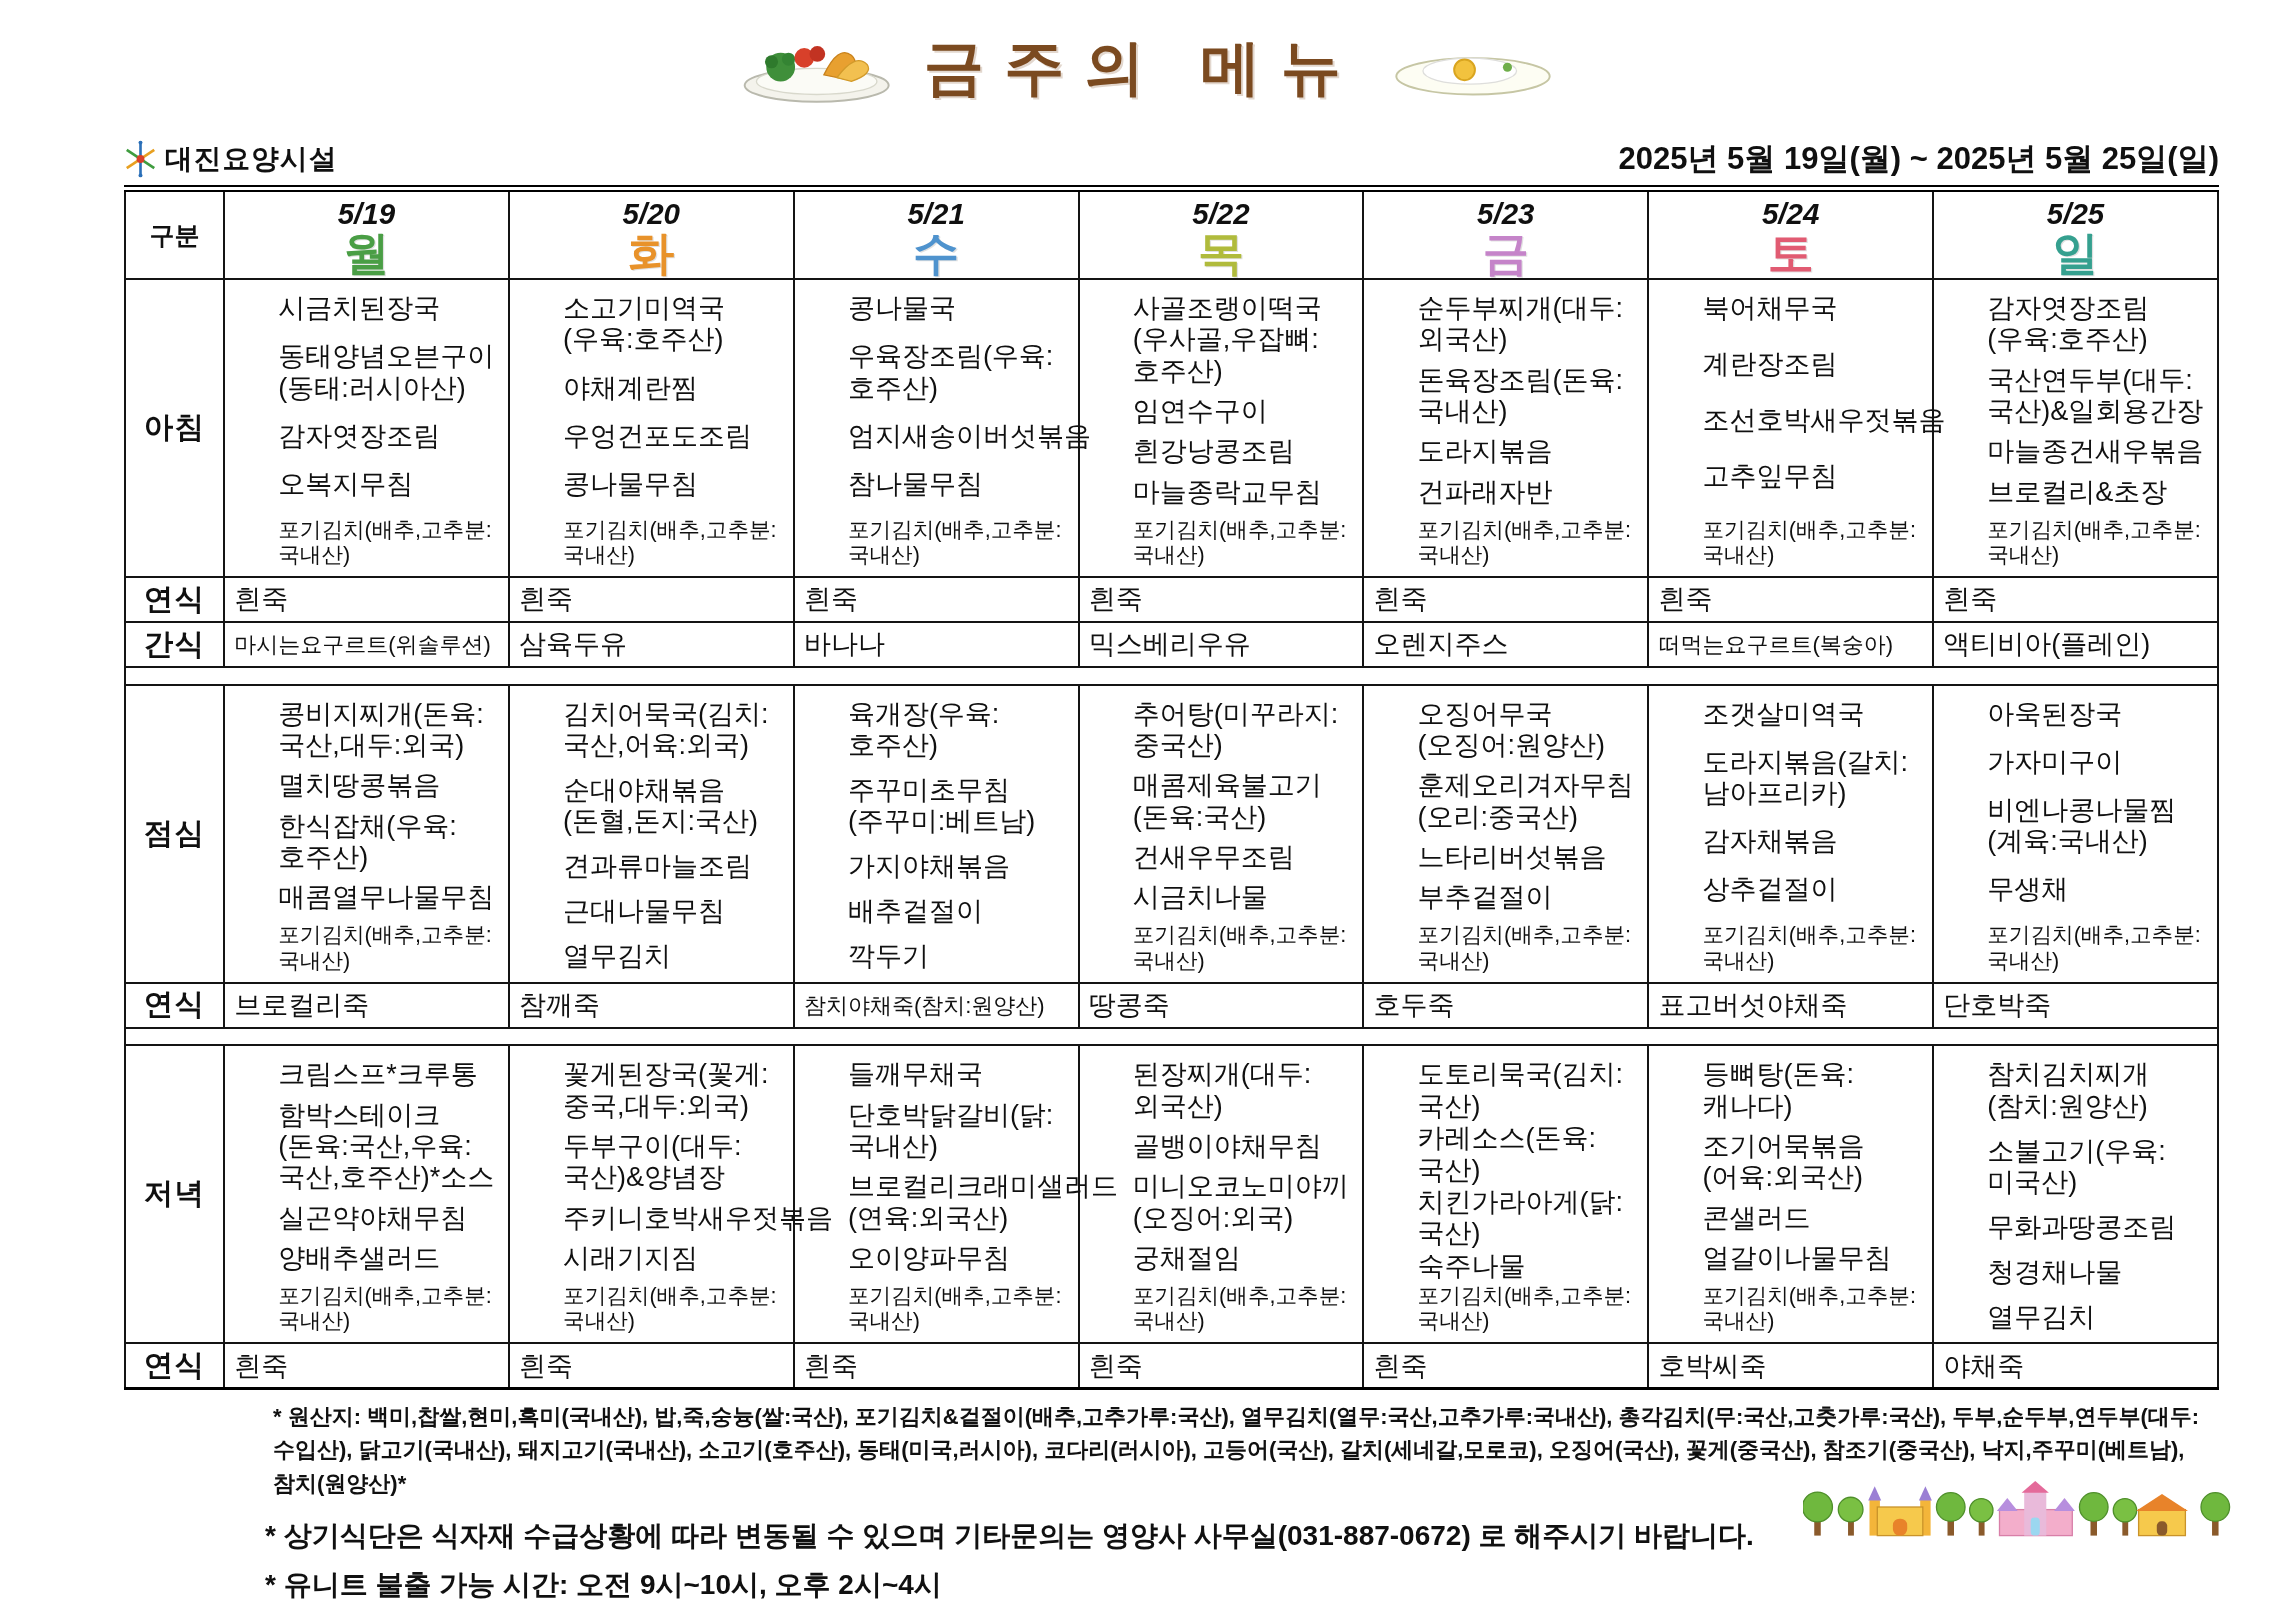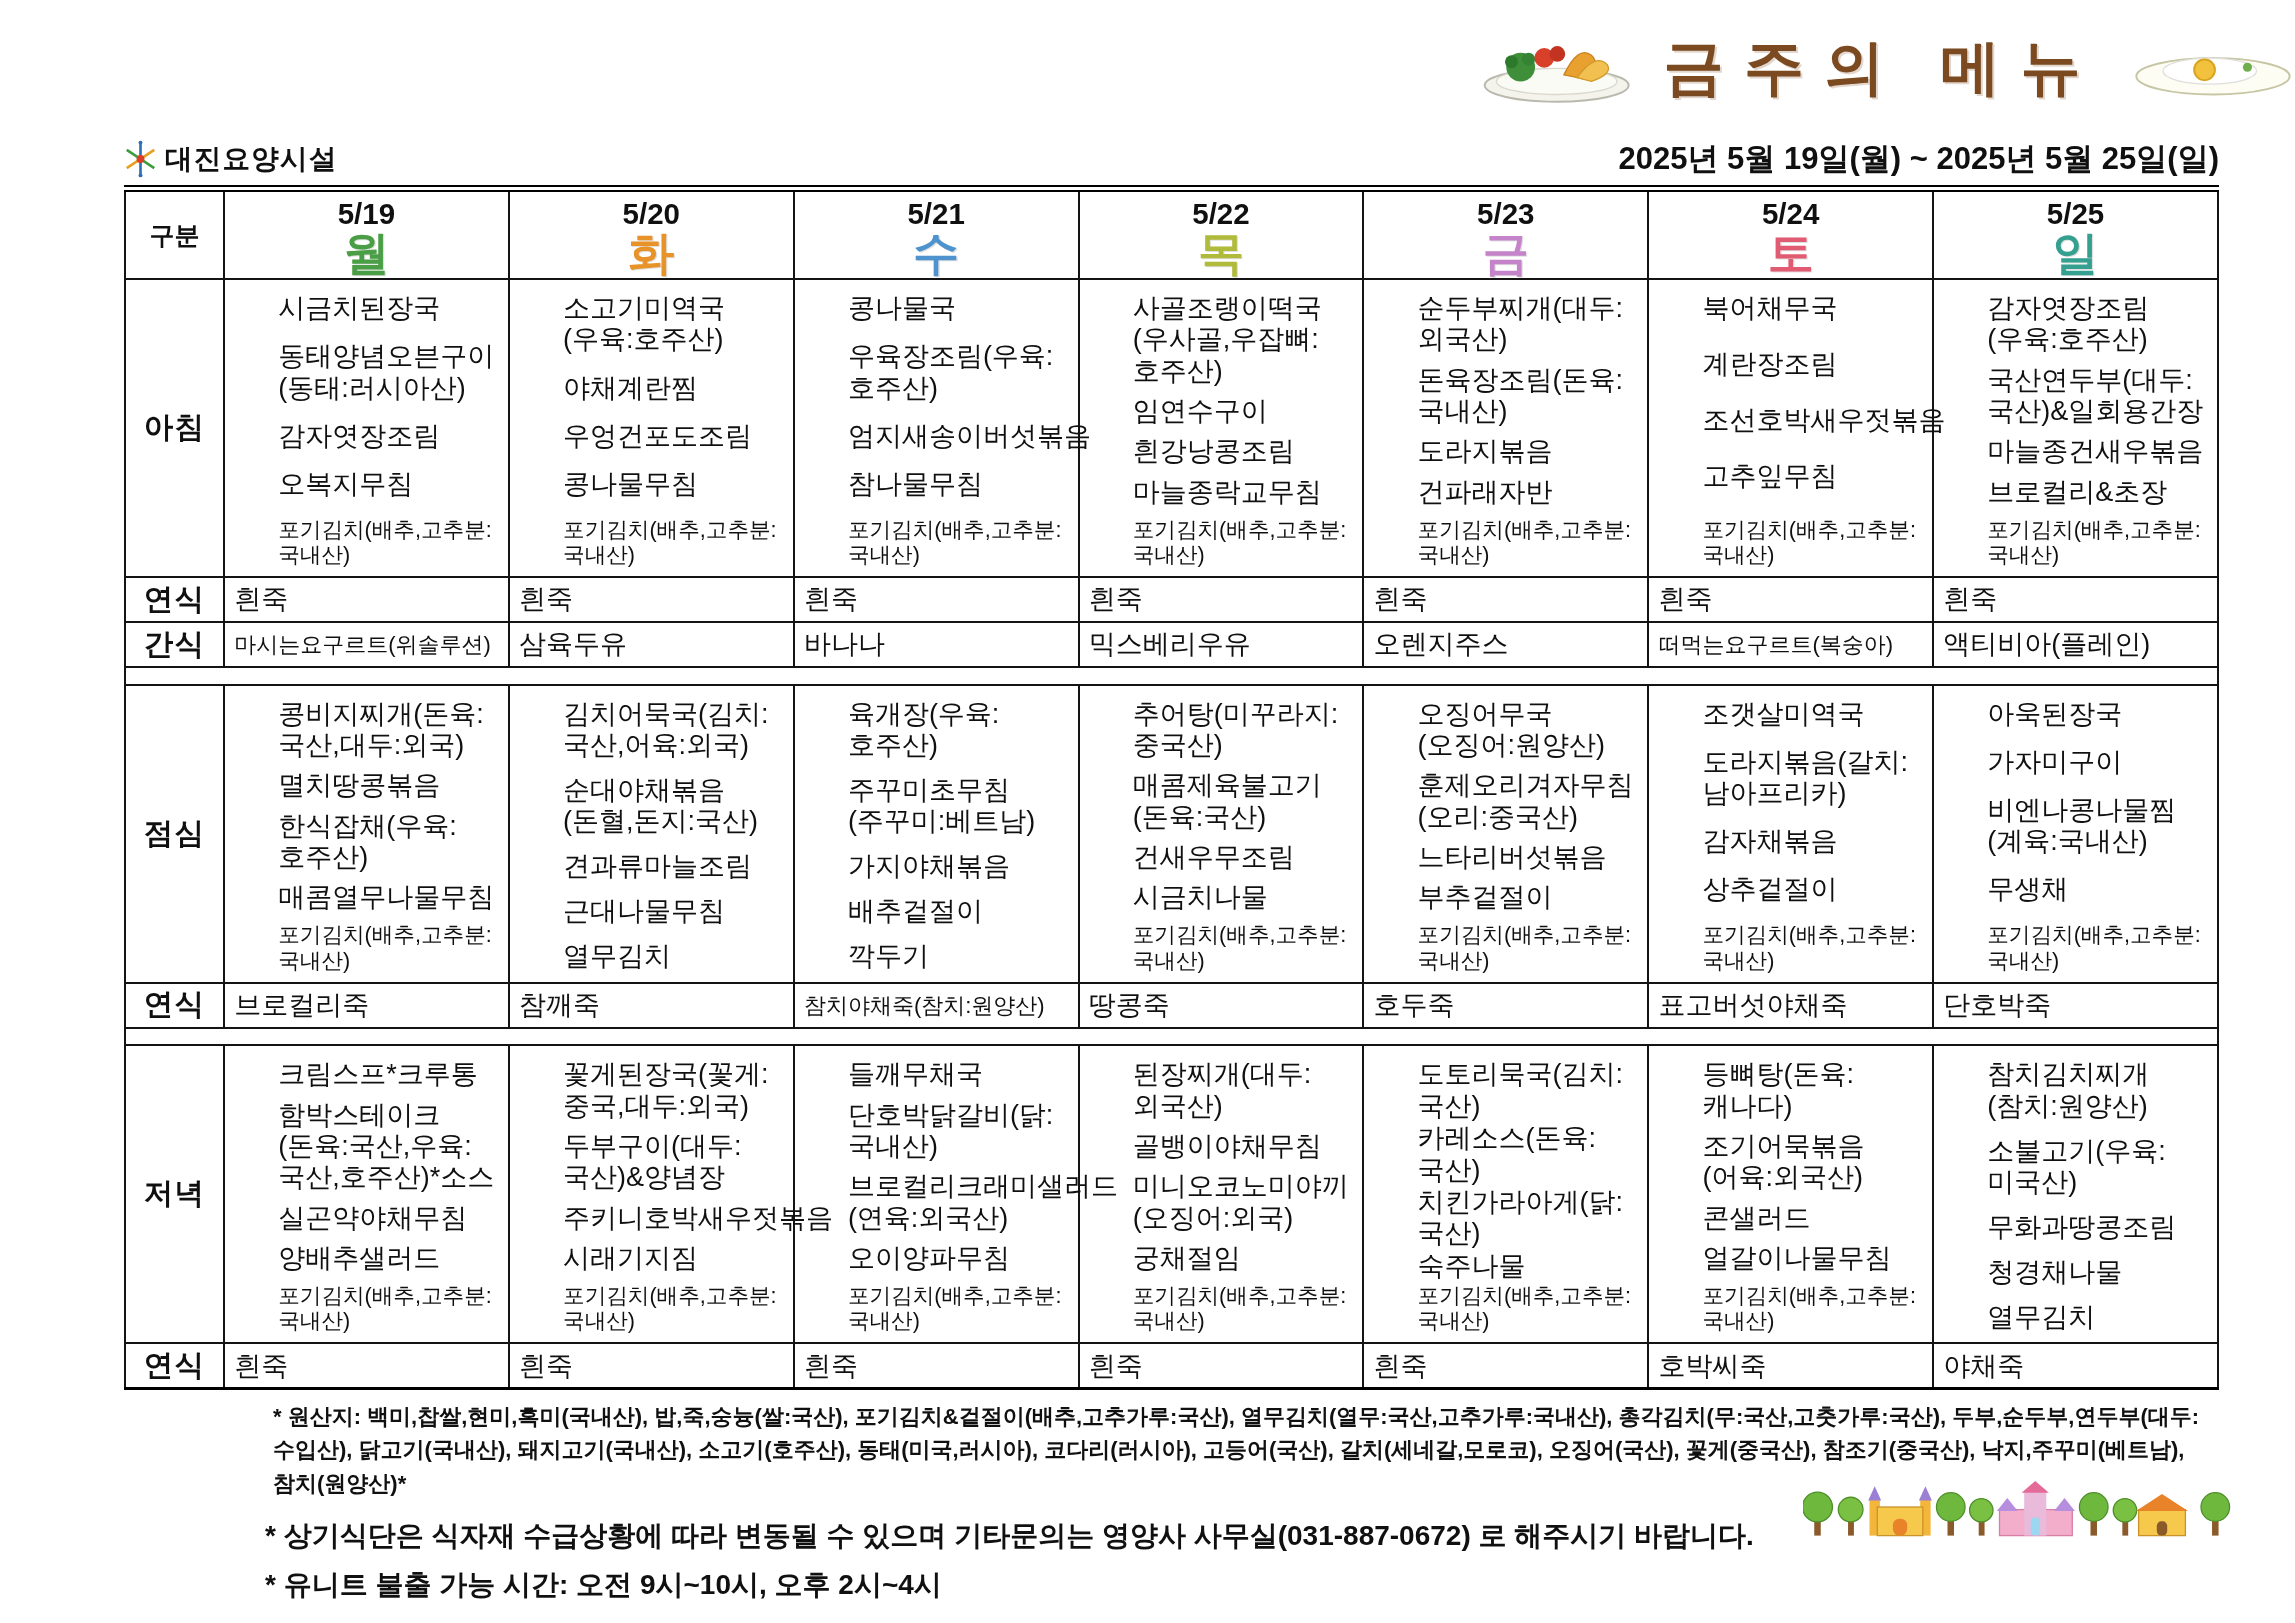--- a/index.html
+++ b/index.html
@@ -2,39 +2,39 @@
 <html style="font-size:10.5px"><head>
 <meta charset="utf-8">
 <style>
   html,body{margin:0;padding:0;background:#ffffff;}
   body{width:2295px;height:1623px;position:relative;overflow:hidden;
        font-family:"Liberation Sans",sans-serif;color:#101010;}
   .page{position:absolute;inset:0;background:#fff;}
 
   
   .title-row{position:absolute;top:19.6px;left:0;width:100%;height:98px;
-             display:flex;justify-content:flex-end;align-items:center;gap:30px;}
+             display:flex;justify-content:center;align-items:center;gap:30px;}
   .main-title{font-family:"Liberation Serif",serif;font-weight:bold;
               font-size:60px;color:#7b4a20;letter-spacing:0.34em;white-space:nowrap;
               text-shadow:2px 2px 0 rgba(123,74,32,0.22);}
 
   
   .info-row{position:absolute;top:139px;left:124px;width:2095px;height:39px;
             display:flex;align-items:center;}
   .facility{font-size:27.5px;font-weight:bold;margin-left:7.9px;letter-spacing:1.3px;}
   .date-range{margin-left:auto;font-size:31px;font-weight:bold;white-space:nowrap;}
 
   
   .menu-table{position:absolute;top:185px;left:124px;width:2095px;
               border-collapse:collapse;table-layout:fixed;
               border:2.6px solid #000;border-top:7.9px double #000;border-bottom:3.3px solid #000;}
   .menu-table th,.menu-table td{border:2px solid #141414;padding:0;background:#fff;}
   .corner{font-size:25px;font-weight:bold;text-align:center;vertical-align:middle;}
   .dayhead{vertical-align:top;text-align:center;height:73px;}
-  .day-date{font-size:29.5px;font-weight:bold;padding-top:5.2px;}
+  .day-date{font-size:29.5px;font-weight:bold;padding-top:5.2px;font-style:italic;}
   .day-icon{font-size:46px;font-weight:bold;line-height:1.02;
             font-family:"Liberation Serif",serif;text-shadow:1.3px 1.3px 0 rgba(0,0,0,0.12);}
   .rowlabel{font-size:29.5px;font-weight:bold;text-align:center;vertical-align:middle;letter-spacing:1.3px;}
   tr.meal td{height:296px;vertical-align:top;}
   .meal-inner{height:296px;box-sizing:border-box;display:flex;flex-direction:column;
               justify-content:space-between;padding:13px 5.2px 9.2px 9.2px;margin-left:44px;}
   .item{font-size:27px;line-height:1.16;text-align:left;word-break:keep-all;}
   .item.sm{font-size:21.6px;}
   tr.row td{height:43px;vertical-align:middle;}
   .single-item{font-size:27px;padding-left:9.2px;line-height:1.05;}

